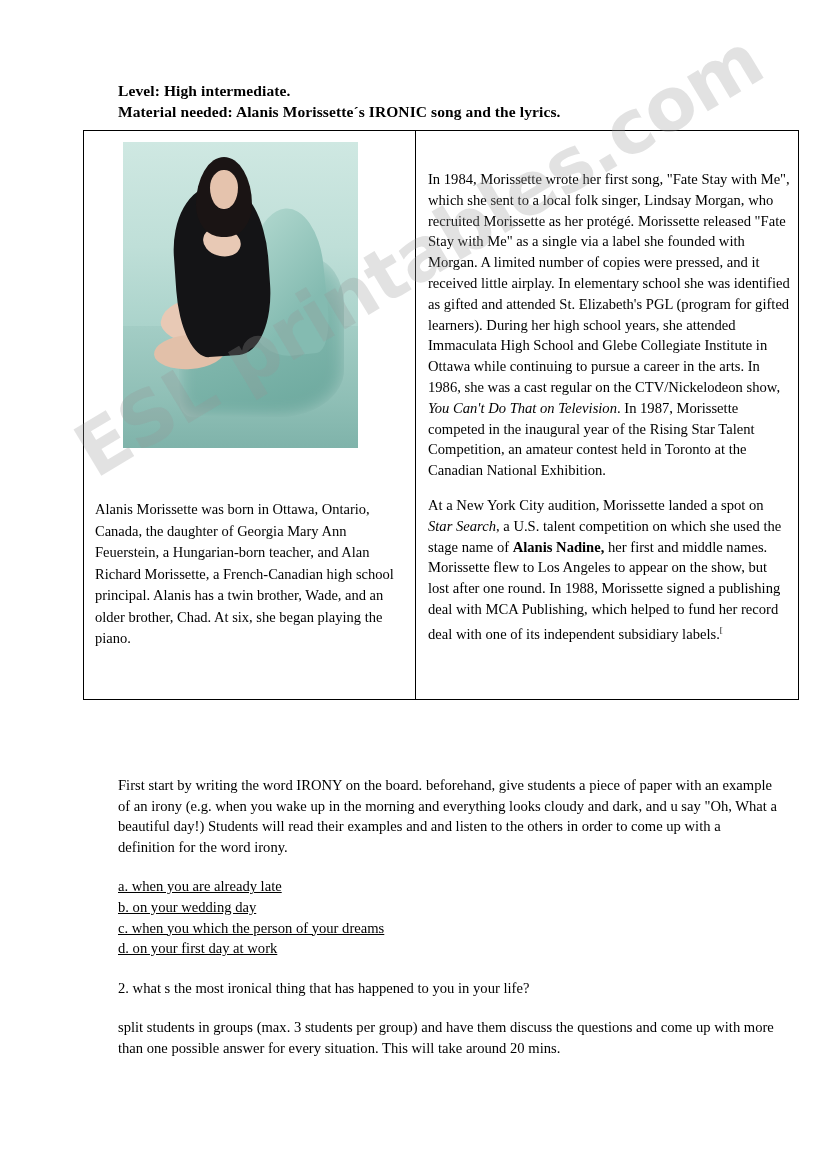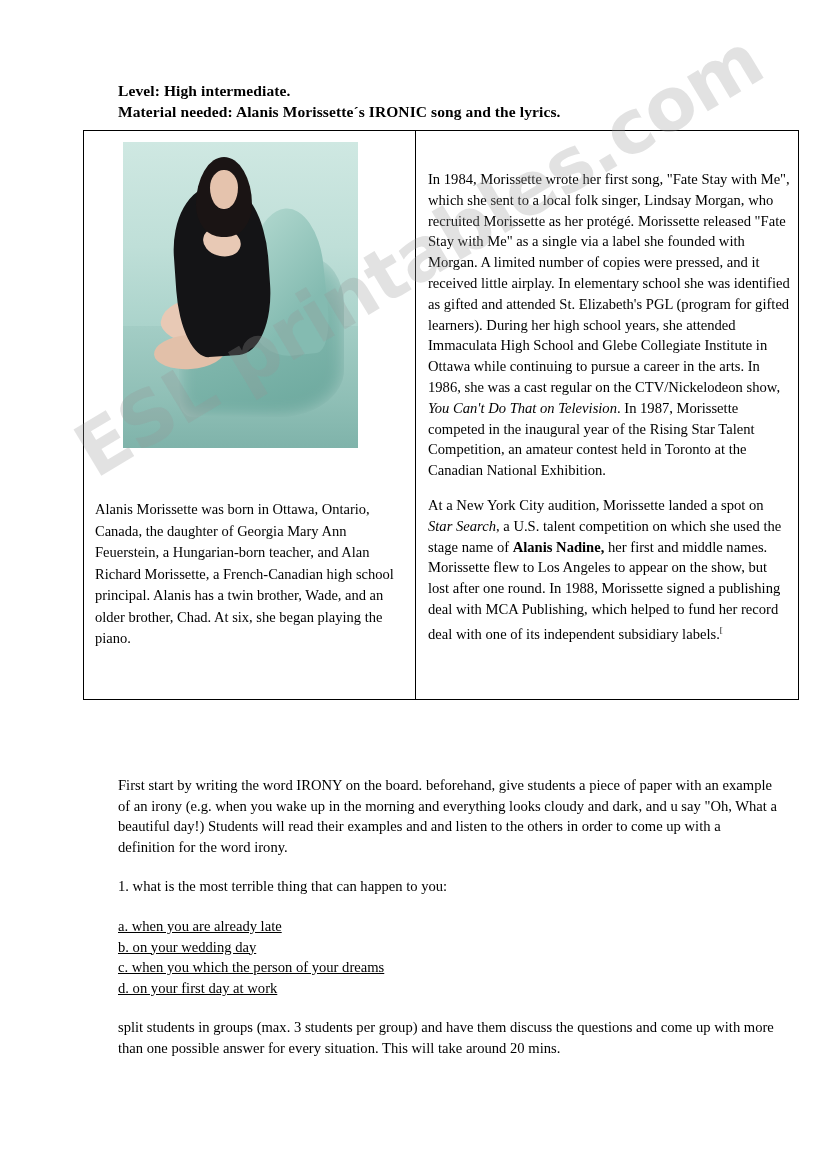--- a/index.html
+++ b/index.html
@@ -254,25 +254,25 @@
     <div class="col-right">
       <div class="right-text">
         <p><span>In 1984, Morissette wrote her first song, "Fate Stay with Me", which she sent to a local folk singer, Lindsay Morgan, who recruited Morissette as her protégé. Morissette released "Fate Stay with Me" as a single via a label she founded with Morgan. A limited number of copies were pressed, and it received little airplay. In elementary school she was identified as gifted and attended St. Elizabeth's PGL (program for gifted learners). During her high school years, she attended Immaculata High School and Glebe Collegiate Institute in Ottawa while continuing to pursue a career in the arts. In 1986, she was a cast regular on the  CTV/Nickelodeon show, </span><i>You Can't Do That on Television</i><span>. In 1987, Morissette competed in the inaugural year of the Rising Star Talent Competition, an amateur contest held in Toronto at the Canadian National Exhibition.</span></p>
         <p><span>At a New York City audition, Morissette landed a spot on </span><i>Star Search</i><span>, a U.S. talent competition on which she used the stage name of </span><b>Alanis Nadine,</b><span> her first and middle names. Morissette flew to Los Angeles to appear on the show, but lost after one round. In 1988, Morissette signed a publishing deal with MCA Publishing, which helped to fund her record deal with one of its independent subsidiary labels.</span><span class="sup">[</span></p>
       </div>
     </div>
   </div>
 
   <div class="body-text">
     <p>First start by writing the word IRONY on the board. beforehand, give students a piece of paper with an example of an irony (e.g. when you wake up in the morning and everything looks cloudy and dark, and u say "Oh, What a beautiful day!) Students will read their examples and and listen to the others in order to come up with a definition for the word irony.</p>
-    <p>1. what is the most terrible thing that can happen to you:</p>
     <div class="list">
       <div>a. when you are already late</div>
       <div>b. on your wedding day</div>
       <div>c. when you which the person of your dreams</div>
       <div>d. on your first day at work</div>
     </div>
+    <p>2. what s the most ironical thing that has happened to you in your life?</p>
     <p>split students in groups (max. 3 students per group) and have them discuss the questions and come up with more than one possible answer for every situation. This will take around 20 mins.</p>
   </div>
 
   <div class="watermark">ESL printables.com</div>
 
 </div>
 
 </body></html>

